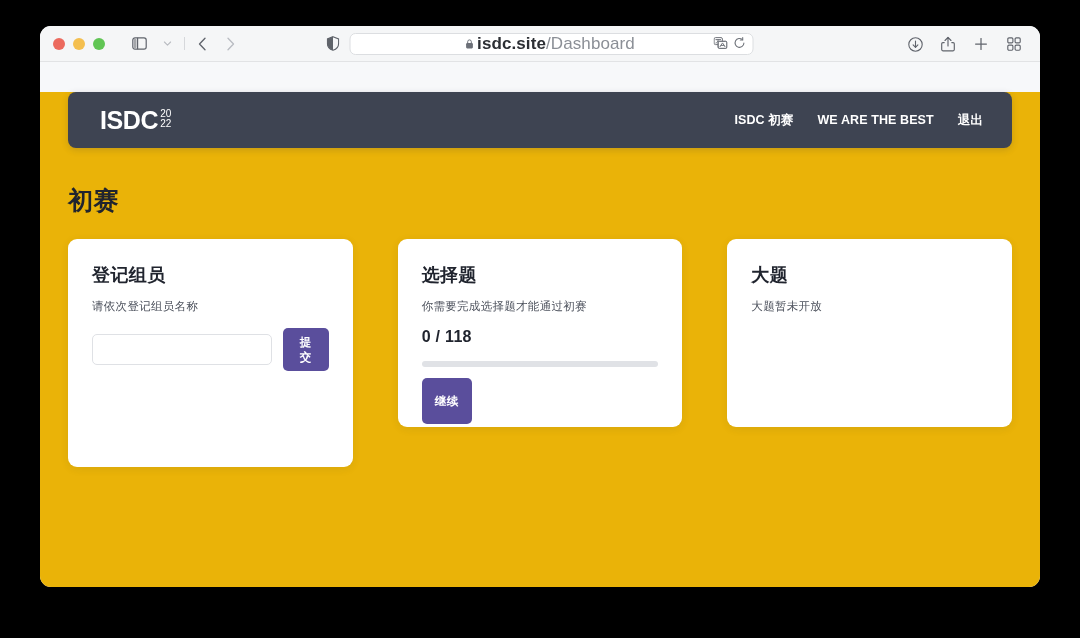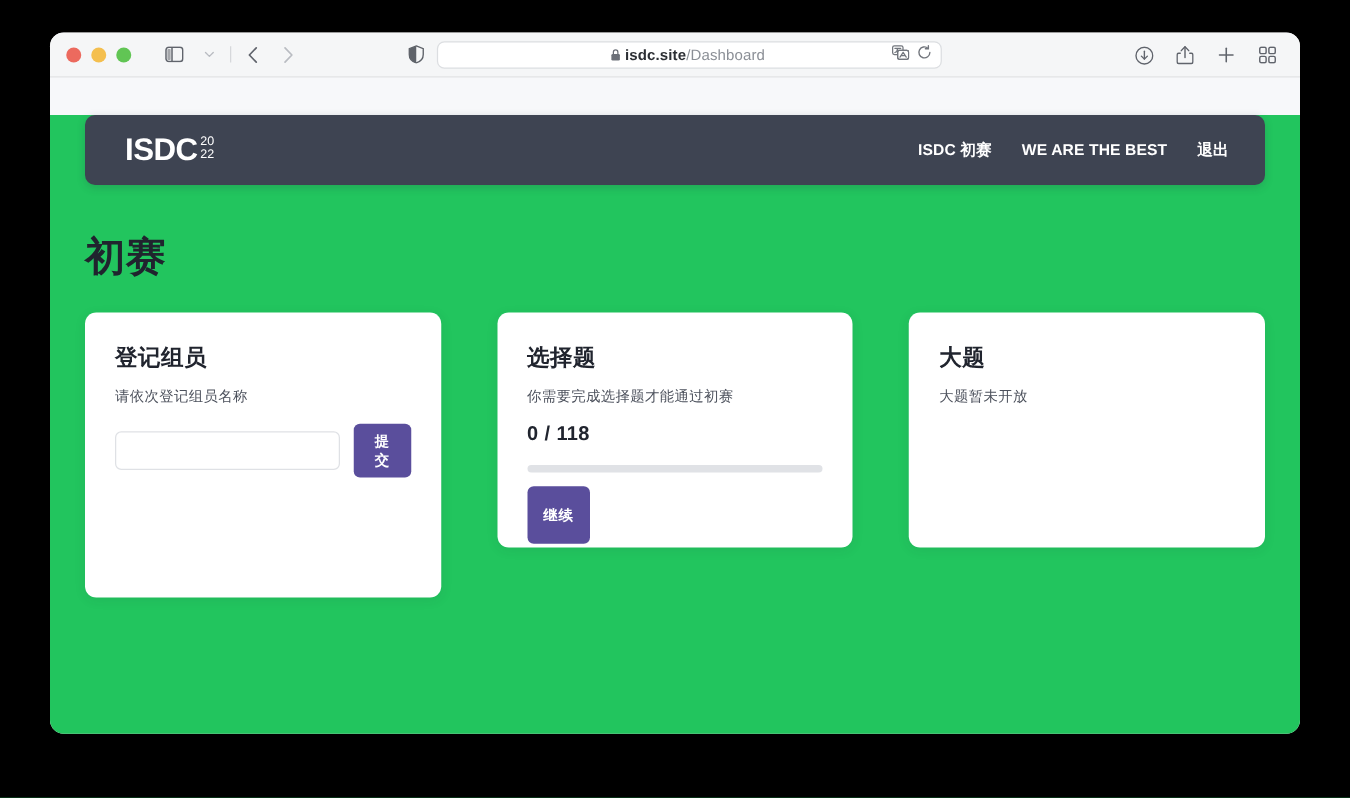--- a/index.html
+++ b/index.html
@@ -60,33 +60,33 @@
     display: flex; align-items: center;
     position: relative;
   }
   .url-center {
     flex: 1;
     display: flex; align-items: center; justify-content: center;
     gap: 4px;
     padding-left: 36px;
   }
   .lock-icon { color: #6c7078; display: flex; align-items: center; }
-  .url-text { font-size: 12px; color: #8b8f96; white-space: nowrap; letter-spacing: .1px; }
+  .url-text { font-size: 17px; color: #8b8f96; white-space: nowrap; letter-spacing: .1px; }
   .url-text b { color: #2c2f34; font-weight: 600; }
   .url-right { display: flex; align-items: center; gap: 6px; padding-right: 7px; color: #72767d; }
 
   .toolbar-right {
     position: absolute; right: 13px; top: 0; height: 36px;
     display: flex; align-items: center; gap: 7px; color: #5e626a;
   }
 
   
   .page {
     height: calc(100% - 36px);
-    background: #22c55e;
+    background: #eab308;
     padding: 0 28px;
     position: relative;
   }
 
   .navbar {
     margin-top: 30px;
     height: 56px;
     background: #3e4452;
     border-radius: 8px;
     display: flex; align-items: center;
@@ -107,21 +107,21 @@
     margin-left: 2px; margin-top: 1px;
   }
   .nav-links { display: flex; align-items: center; gap: 24px; }
   .nav-link {
     color: #ffffff; font-size: 12.5px; font-weight: 700; letter-spacing: .1px;
     text-decoration: none; white-space: nowrap;
   }
 
   .page-title {
     margin-top: 36px;
-    font-size: 32px; font-weight: 700; color: #20242e; letter-spacing: .5px;
+    font-size: 25px; font-weight: 700; color: #20242e; letter-spacing: .5px;
   }
 
   .cards {
     margin-top: 22px;
     display: flex;
     align-items: flex-start;
     gap: 45px;
   }
   .card {
     background: #ffffff;

